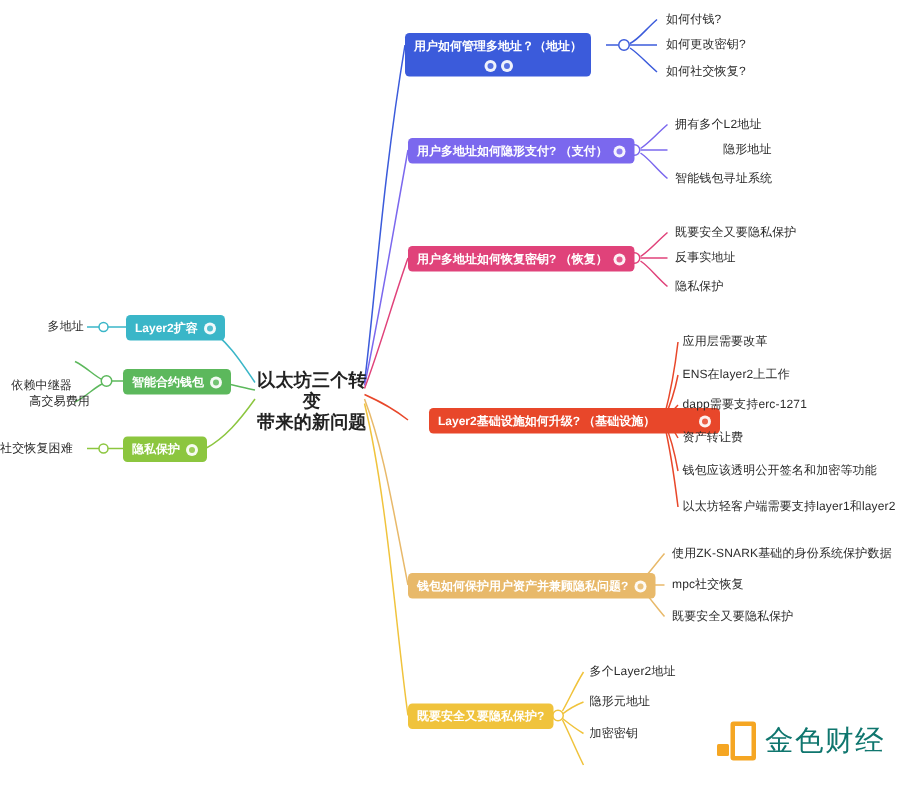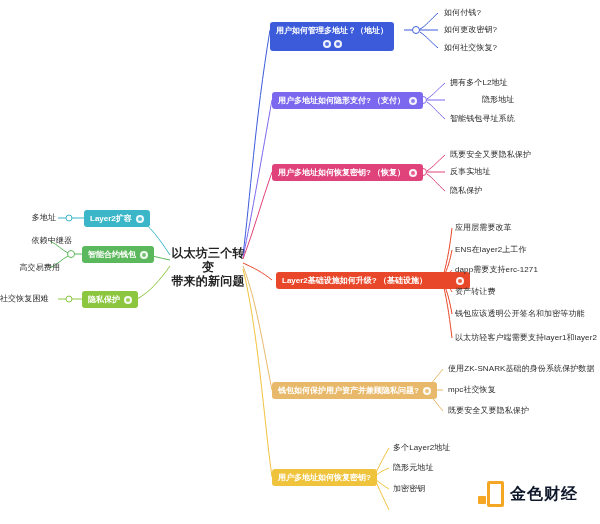--- a/index.html
+++ b/index.html
@@ -116,23 +116,23 @@
     box-sizing: border-box;
   }
   .wm-mark .sq-small {
     position: absolute;
     left: 0; bottom: 3px;
     width: 8px; height: 8px;
     background: #f5a623;
     border-radius: 1px;
   }
   .wm-text {
-    font-size: 16px;
-    font-weight: 700;
-    color: #0f172a;
+    font-size: 19px;
+    font-weight: 400;
+    color: #0f766e;
     letter-spacing: 1px;
   }
 </style>
 </head>
 <body>
 
 <div id="canvas">
 
   <svg id="edges" viewBox="0 0 600 524" xmlns="http://www.w3.org/2000/svg">
     <g fill="none" stroke-width="1">
@@ -221,21 +221,21 @@
   </div>
 
   <div class="node c-green2" style="left:82px; top:291px;">
     <span class="label">隐私保护</span>
     <span class="badges">
       <span class="badge"></span>
     </span>
   </div>
 
   <div class="leaf left" style="left:0px; top:213px; width:56px;">多地址</div>
-  <div class="leaf left" style="left:0px; top:236px; width:48px;margin-left:24px;">依赖中继器</div>
+  <div class="leaf left" style="left:0px; top:252px; width:48px;">依赖中继器</div>
   <div class="leaf left" style="left:0px; top:263px; width:60px;">高交易费用</div>
   <div class="leaf left" style="left:0px; top:294px; width:40px;">社交恢复困难</div>
 
   <div class="node c-blue" style="left:270px; top:22px;flex-direction:column;">
     <span class="label">用户如何管理多地址？（地址）</span>
     <span class="badges">
       <span class="badge"></span>
       <span class="badge"></span>
     </span>
   </div>
@@ -256,21 +256,21 @@
   <div class="node c-pink" style="left:272px; top:164px;">
     <span class="label">用户多地址如何恢复密钥?  （恢复）</span>
     <span class="badges">
       <span class="badge"></span>
     </span>
   </div>
   <div class="leaf" style="left:450px; top:150px;">既要安全又要隐私保护</div>
   <div class="leaf" style="left:450px; top:167px;">反事实地址</div>
   <div class="leaf" style="left:450px; top:186px;">隐私保护</div>
 
-  <div class="node c-red" style="left:276px; top:272px;gap:29px;">
+  <div class="node c-red" style="left:286px; top:272px;gap:29px;">
     <span class="label">Layer2基础设施如何升级?  （基础设施）</span>
     <span class="badges">
       <span class="badge"></span>
     </span>
   </div>
   <div class="leaf" style="left:455px; top:223px;text-align:center;">应用层需要改革</div>
   <div class="leaf" style="left:455px; top:245px;">ENS在layer2上工作</div>
   <div class="leaf" style="left:455px; top:265px;">dapp需要支持erc-1271</div>
   <div class="leaf" style="left:455px; top:287px;">资产转让费</div>
   <div class="leaf" style="left:455px; top:309px;">钱包应该透明公开签名和加密等功能</div>
@@ -280,21 +280,21 @@
     <span class="label">钱包如何保护用户资产并兼顾隐私问题?</span>
     <span class="badges">
       <span class="badge"></span>
     </span>
   </div>
   <div class="leaf" style="left:448px; top:364px;">使用ZK-SNARK基础的身份系统保护数据</div>
   <div class="leaf" style="left:448px; top:385px;">mpc社交恢复</div>
   <div class="leaf" style="left:448px; top:406px;">既要安全又要隐私保护</div>
 
   <div class="node c-gold" style="left:272px; top:469px;">
-    <span class="label">用户多地址如何恢复密钥?</span>
+    <span class="label">既要安全又要隐私保护?</span>
   </div>
   <div class="leaf" style="left:393px; top:443px;">多个Layer2地址</div>
   <div class="leaf" style="left:393px; top:463px;">隐形元地址</div>
   <div class="leaf" style="left:393px; top:484px;">加密密钥</div>
   <div class="leaf" style="left:393px; top:505px;margin-top:38px;">其他数据</div>
 
   <div class="watermark" style="left:478px; top:481px;">
     <div class="wm-mark">
       <div class="sq-big"></div>
       <div class="sq-small"></div>

